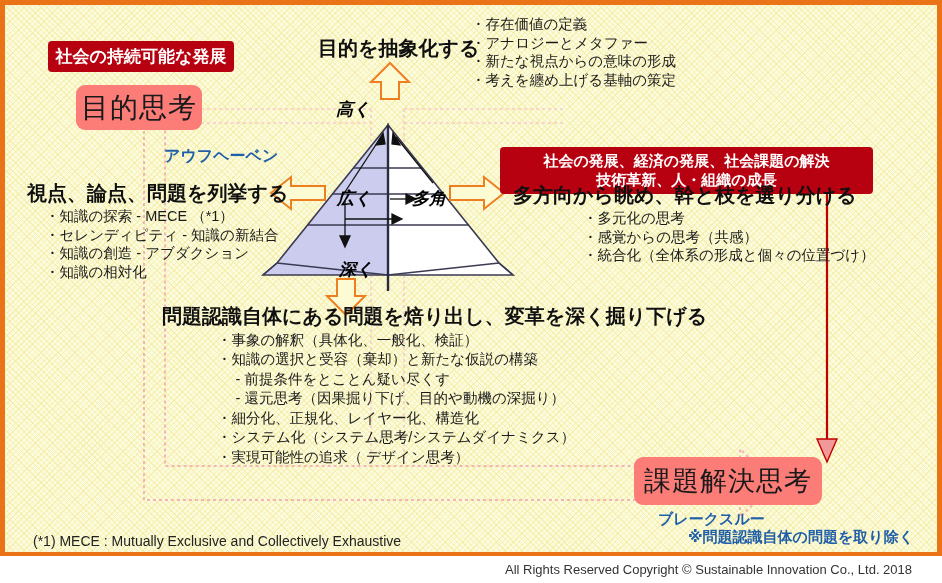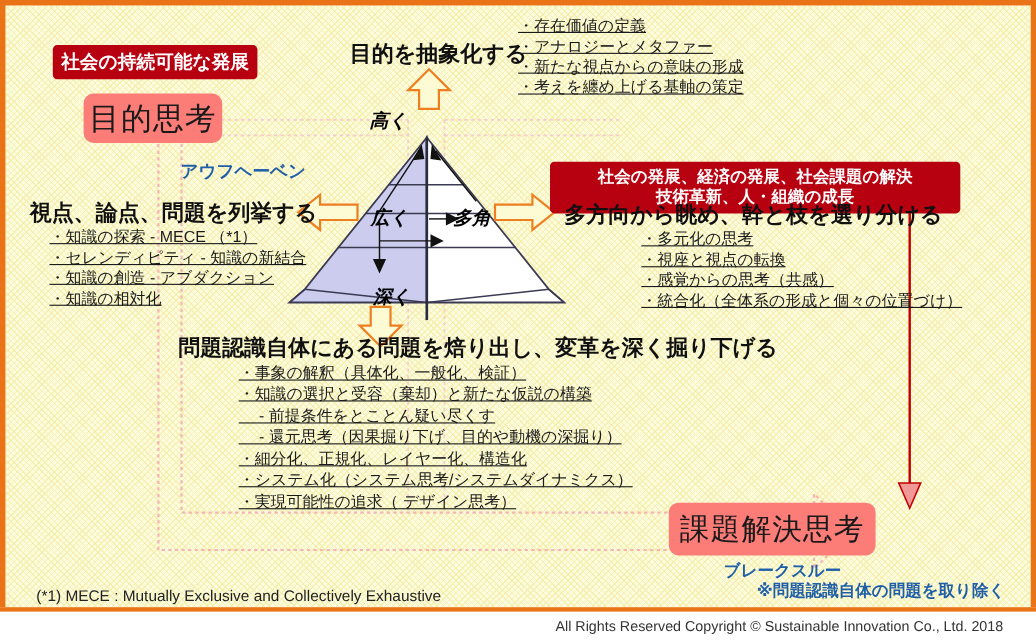--- a/index.html
+++ b/index.html
@@ -36,21 +36,21 @@
     background:#b70010;color:#ffffff;border-radius:4px;
     font-weight:bold;display:flex;align-items:center;justify-content:center;
     text-align:center;line-height:1.25;
   }
   .pink-chip{
     background:#fc7c78;color:#1a1a1a;border-radius:9px;
     font-weight:normal;display:flex;align-items:center;justify-content:center;
   }
 
   .hdg{font-weight:bold;color:#101010;}
-  .bullets{color:#1a1a1a;line-height:1.28;text-decoration:underline;}
+  .bullets{color:#1a1a1a;line-height:1.28;}
   .bullets div{white-space:nowrap;}
   .blue{color:#1f5fa8;font-weight:bold;}
 
   
   .ptxt{font-weight:bold;color:#000;font-style:italic;}
 
   svg{overflow:visible;}
   .layer{position:absolute;left:0;top:0;}
 </style>
 </head>
@@ -168,37 +168,36 @@
   <div class="abs bullets" style="left:40px;top:202px;font-size:14.5px;">
     <div>・知識の探索 - MECE  （*1）</div>
     <div>・セレンディピティ - 知識の新結合</div>
     <div>・知識の創造 - アブダクション</div>
     <div>・知識の相対化</div>
   </div>
 
   <div class="abs hdg nowrap" style="left:508px;top:177px;font-size:20px;">多方向から眺め、幹と枝を選り分ける</div>
   <div class="abs bullets" style="left:578px;top:204px;font-size:14.5px;">
     <div>・多元化の思考</div>
-    <div>・視座と視点の転換</div>
     <div>・感覚からの思考（共感）</div>
     <div>・統合化（全体系の形成と個々の位置づけ）</div>
   </div>
 
   <div class="abs hdg nowrap" style="left:157px;top:298px;font-size:20px;">問題認識自体にある問題を焙り出し、変革を深く掘り下げる</div>
   <div class="abs bullets" style="left:212px;top:326px;font-size:14.5px;line-height:1.34;">
     <div>・事象の解釈（具体化、一般化、検証）</div>
     <div>・知識の選択と受容（棄却）と新たな仮説の構築</div>
     <div>　 - 前提条件をとことん疑い尽くす</div>
     <div>　 - 還元思考（因果掘り下げ、目的や動機の深掘り）</div>
     <div>・細分化、正規化、レイヤー化、構造化</div>
     <div>・システム化（システム思考/システムダイナミクス）</div>
     <div>・実現可能性の追求（ デザイン思考）</div>
   </div>
 
-  <div class="abs pink-chip" style="left:603px;top:452px;width:188px;height:48px;font-size:27px;letter-spacing:1px;">
+  <div class="abs pink-chip" style="left:629px;top:452px;width:188px;height:48px;font-size:27px;letter-spacing:1px;">
     <span>課題解決思考</span>
   </div>
   <div class="abs blue" style="left:653px;top:505px;font-size:15px;">ブレークスルー</div>
   <div class="abs blue" style="left:683px;top:523px;font-size:15px;">※問題認識自体の問題を取り除く</div>
 
   <div class="abs" style="left:28px;top:528px;font-size:14px;color:#222;">(*1)   MECE : Mutually Exclusive and Collectively Exhaustive</div>
 
 </div>
 
 <div id="footbar">

